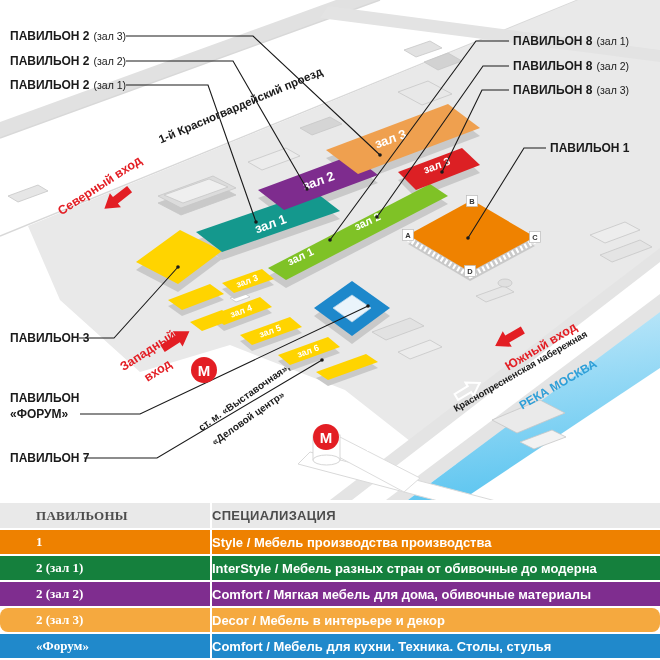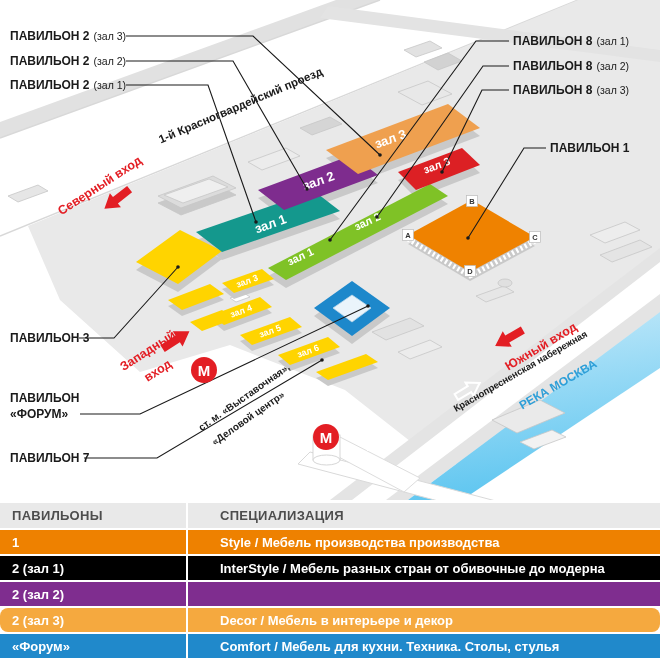--- a/index.html
+++ b/index.html
@@ -12,23 +12,23 @@
   .hall-label{fill:#ffffff;font-weight:bold;}
   .red-label{font-weight:bold;font-size:12.5px;}
   .street-label{font-weight:bold;fill:#1a1a1a;}
   .leader{stroke:#1a1a1a;stroke-width:1.1;fill:none;}
   .dot{fill:#1a1a1a;}
   
   #legend{position:absolute;left:0;top:500px;width:660px;}
   .lrow{display:flex;height:24px;margin-top:2px;align-items:center;color:#fff;
     font-weight:bold;font-size:13px;}
   .lrow.header{background:#E9E9E9;color:#4D4D4D;height:25px;margin-top:3px;letter-spacing:.3px;}
-  .cell-pav{width:188px;padding-left:12px;box-sizing:border-box;border-right:2px solid #fff;
-    height:100%;display:flex;align-items:center;flex-shrink:0;}
-  .cell-spec{flex:1;padding-left:12px;height:100%;display:flex;align-items:center;margin-left:20px;}
+  .cell-pav{width:212px;padding-left:36px;box-sizing:border-box;border-right:2px solid #fff;
+    height:100%;display:flex;align-items:center;flex-shrink:0;font-family:Liberation Serif, serif;}
+  .cell-spec{flex:1;height:100%;display:flex;align-items:center;}
 </style>
 </head>
 <body>
 
 <div id="stage">
 
 <svg id="map" width="660" height="500" viewBox="0 0 660 500">
   <defs>
     <linearGradient id="riverGrad" x1="0" y1="0" x2="0.2" y2="1">
       <stop offset="0" stop-color="#C9EBFA"></stop>
@@ -215,26 +215,27 @@
 
 <div id="legend">
   <div class="lrow header">
     <div class="cell-pav">ПАВИЛЬОНЫ</div>
     <div class="cell-spec">СПЕЦИАЛИЗАЦИЯ</div>
   </div>
   <div class="lrow" style="background: rgb(238, 129, 0);">
     <div class="cell-pav">1</div>
     <div class="cell-spec">Style / Мебель производства производства</div>
   </div>
-  <div class="lrow" style="background: #000000; align-items: center;">
+  <div class="lrow" style="background: #15803d; align-items: center;">
     <div class="cell-pav">2 (зал 1)</div>
     <div class="cell-spec">InterStyle / Мебель разных стран от обивочные до модерна</div>
   </div>
   <div class="lrow" style="background: rgb(127, 45, 143); align-items: center;">
     <div class="cell-pav">2 (зал 2)</div>
+    <div class="cell-spec">Comfort / Мягкая мебель для дома, обивочные материалы</div>
   </div>
   <div class="lrow" style="background: rgb(245, 169, 63); border-radius: 8px;">
     <div class="cell-pav">2 (зал 3)</div>
     <div class="cell-spec">Decor / Мебель в интерьере и декор</div>
   </div>
   <div class="lrow" style="background: rgb(32, 137, 203);">
     <div class="cell-pav">«Форум»</div>
     <div class="cell-spec">Comfort / Мебель для кухни. Техника. Столы, стулья</div>
   </div>
 

